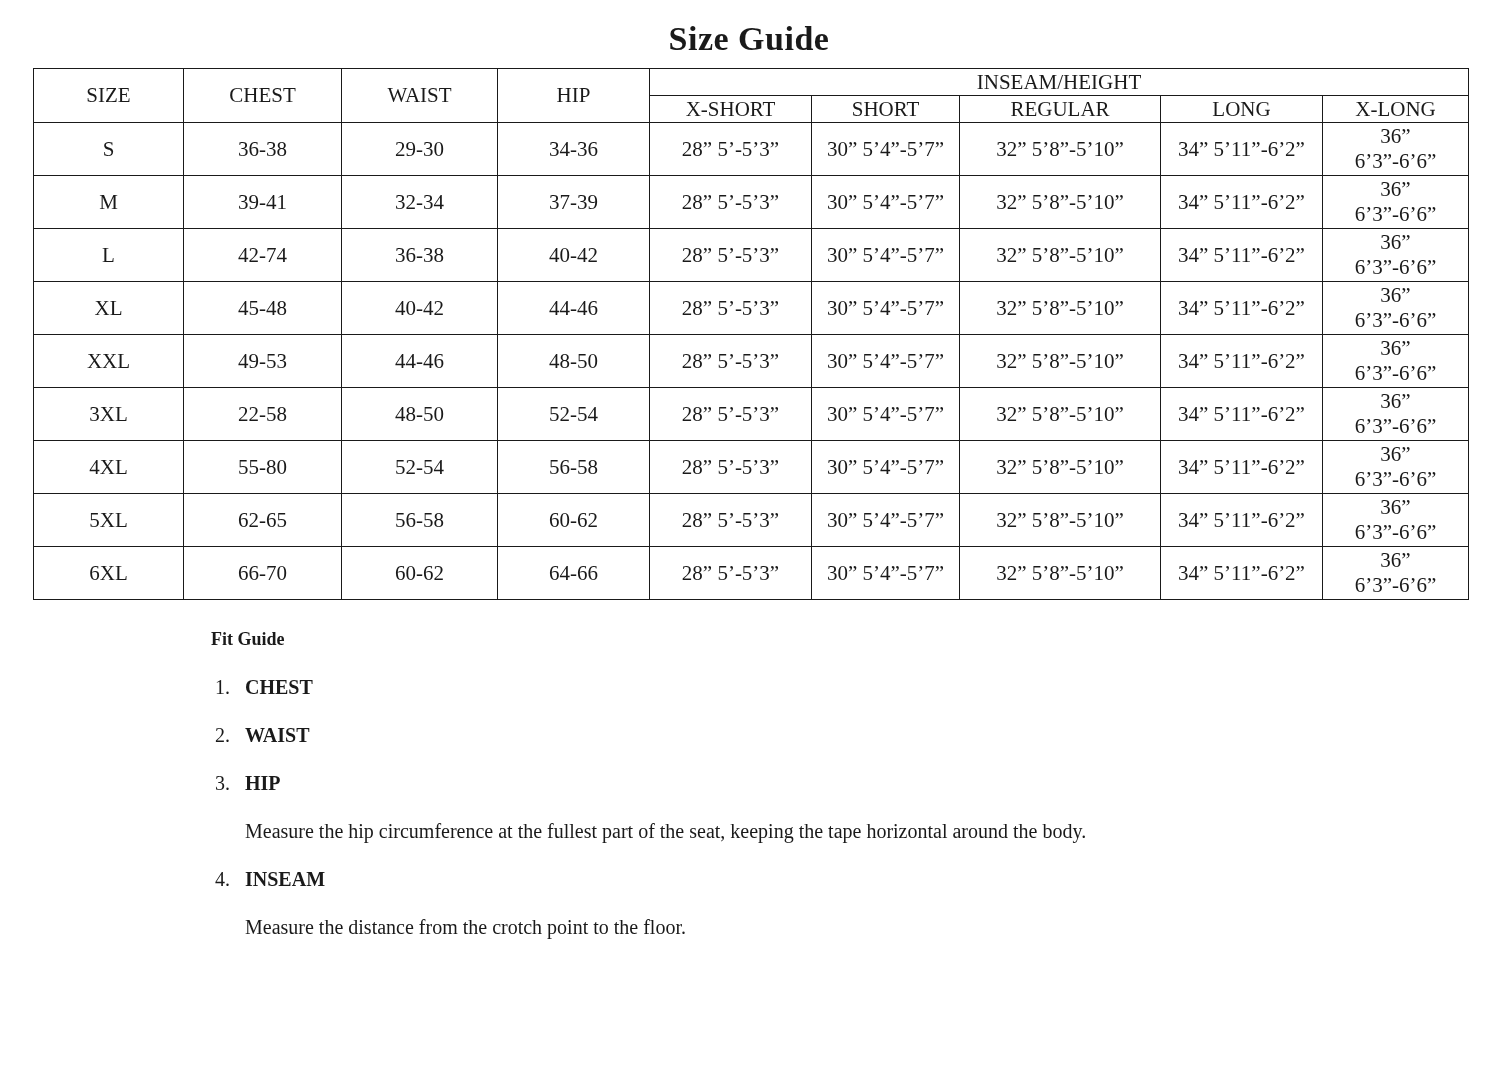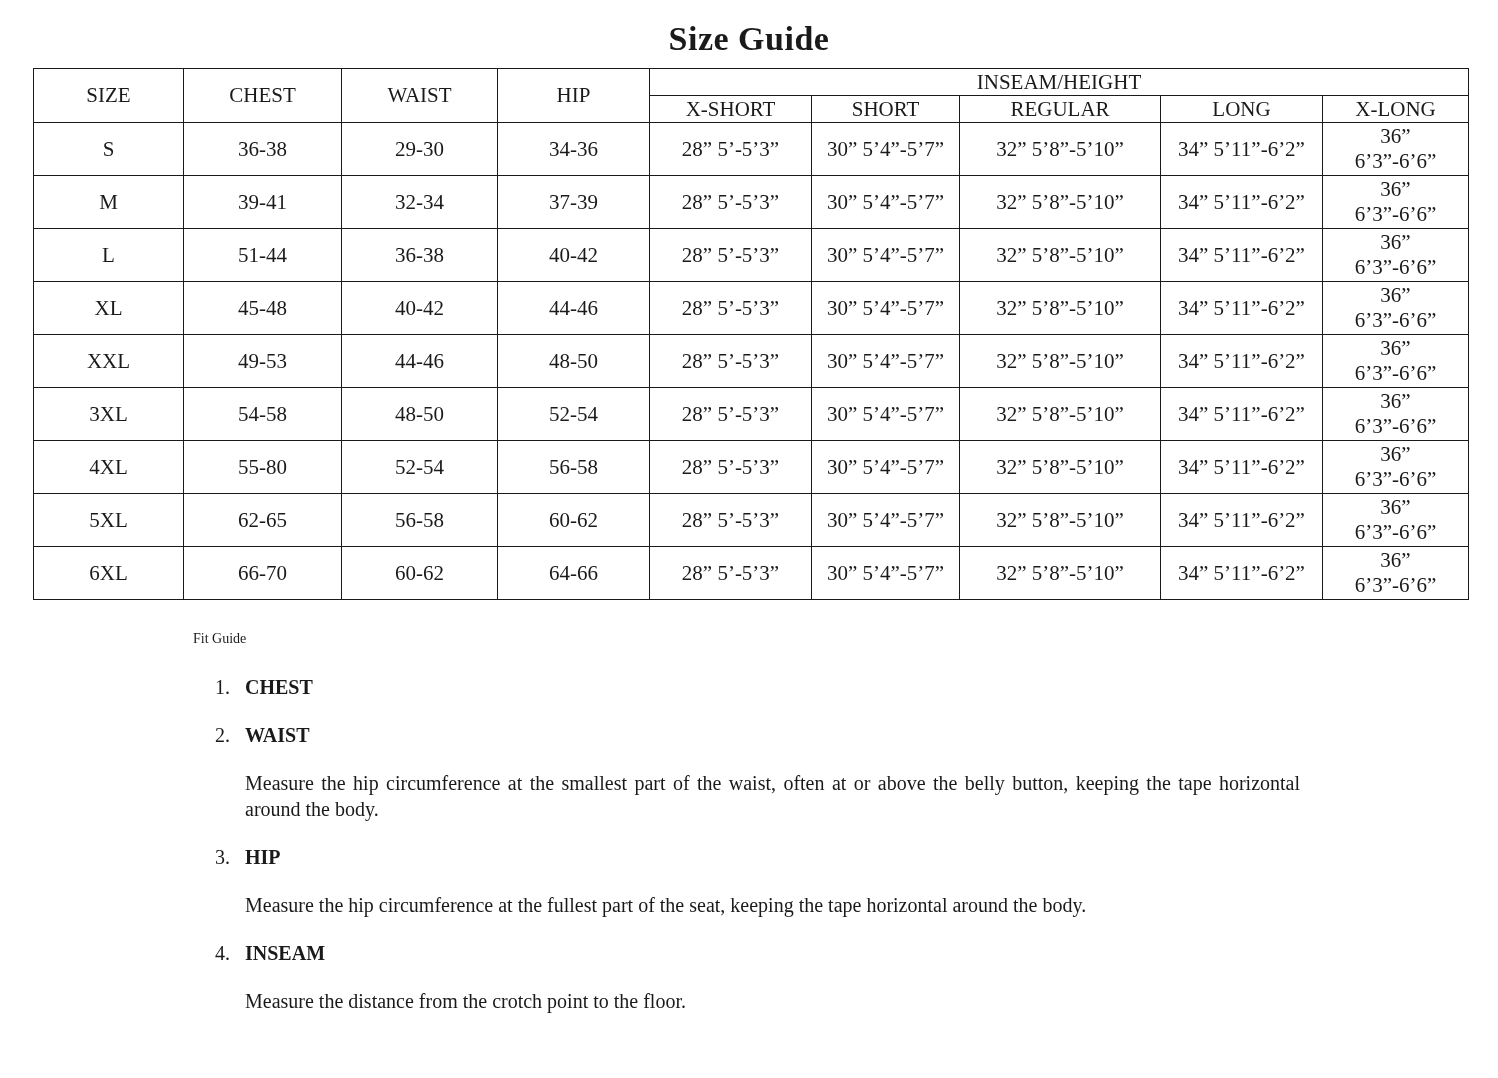--- a/index.html
+++ b/index.html
@@ -49,24 +49,24 @@
     height: 52px;
   }
   table.size-table td:nth-child(9) {
     padding: 0 17px;
   }
   .fit-guide {
     margin: 26px 0 0 193px;
     font-size: 20px;
   }
   .fit-guide-heading {
-    font-weight: normal;
-    font-size: 14px;
+    font-weight: bold;
+    font-size: 18px;
     line-height: 26px;
-    margin: 0;
+    margin: 18px;
   }
   .fit-item-header {
     display: flex;
     margin: 22px 0 0 22px;
     line-height: 26px;
   }
   .fit-item-number {
     width: 30px;
     flex: 0 0 30px;
   }
@@ -133,21 +133,21 @@
           <td>32-34</td>
           <td>37-39</td>
           <td>28” 5’-5’3”</td>
           <td>30” 5’4”-5’7”</td>
           <td>32” 5’8”-5’10”</td>
           <td>34” 5’11”-6’2”</td>
           <td>36” 6’3”-6’6”</td>
         </tr>
         <tr>
           <td>L</td>
-          <td>51-44</td>
+          <td>42-74</td>
           <td>36-38</td>
           <td>40-42</td>
           <td>28” 5’-5’3”</td>
           <td>30” 5’4”-5’7”</td>
           <td>32” 5’8”-5’10”</td>
           <td>34” 5’11”-6’2”</td>
           <td>36” 6’3”-6’6”</td>
         </tr>
         <tr>
           <td>XL</td>
@@ -166,21 +166,21 @@
           <td>44-46</td>
           <td>48-50</td>
           <td>28” 5’-5’3”</td>
           <td>30” 5’4”-5’7”</td>
           <td>32” 5’8”-5’10”</td>
           <td>34” 5’11”-6’2”</td>
           <td>36” 6’3”-6’6”</td>
         </tr>
         <tr>
           <td>3XL</td>
-          <td>54-58</td>
+          <td>22-58</td>
           <td>48-50</td>
           <td>52-54</td>
           <td>28” 5’-5’3”</td>
           <td>30” 5’4”-5’7”</td>
           <td>32” 5’8”-5’10”</td>
           <td>34” 5’11”-6’2”</td>
           <td>36” 6’3”-6’6”</td>
         </tr>
         <tr>
           <td>4XL</td>
@@ -223,21 +223,20 @@
 
     <div class="fit-item-header">
       <span class="fit-item-number">1.</span>
       <span class="fit-item-title">CHEST</span>
     </div>
 
     <div class="fit-item-header">
       <span class="fit-item-number">2.</span>
       <span class="fit-item-title">WAIST</span>
     </div>
-    <p class="fit-item-desc">Measure the hip circumference at the smallest part of the waist, often at or above the belly button, keeping the tape horizontal around the body.</p>
 
     <div class="fit-item-header">
       <span class="fit-item-number">3.</span>
       <span class="fit-item-title">HIP</span>
     </div>
     <p class="fit-item-desc">Measure the hip circumference at the fullest part of the seat, keeping the tape horizontal around the body.</p>
 
     <div class="fit-item-header">
       <span class="fit-item-number">4.</span>
       <span class="fit-item-title">INSEAM</span>

